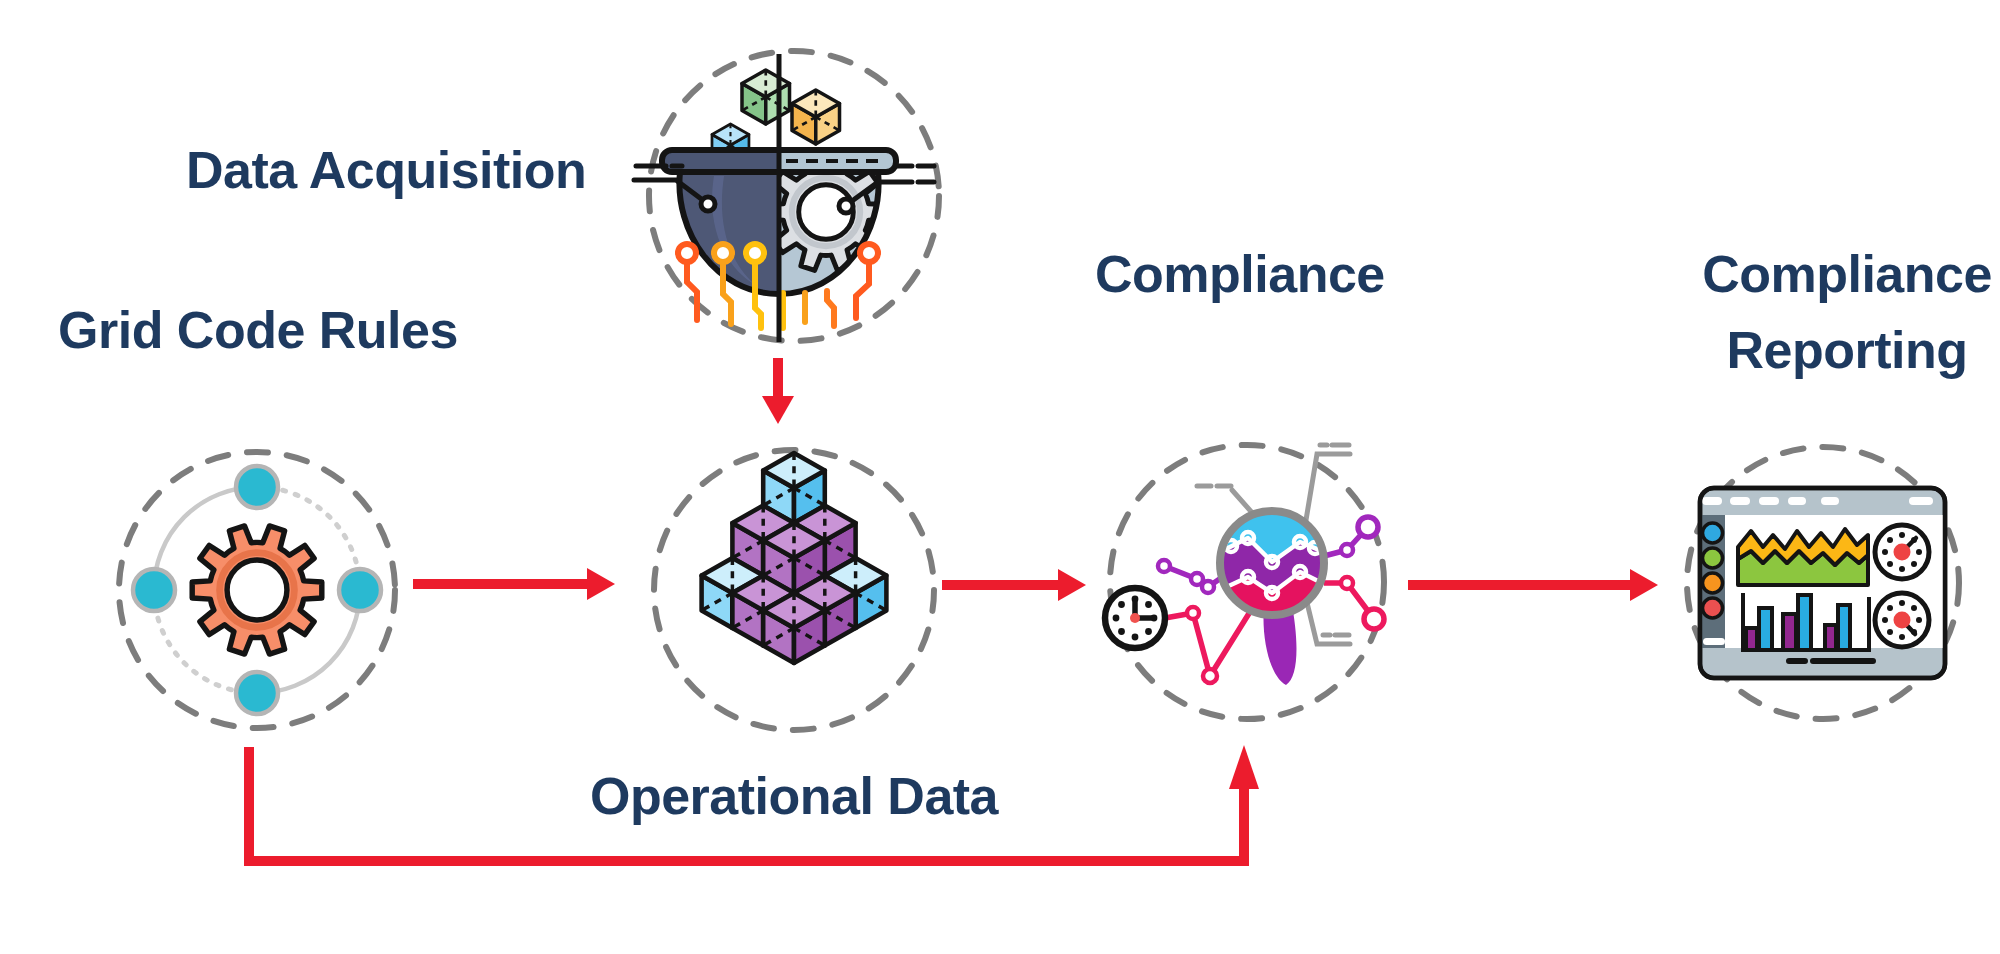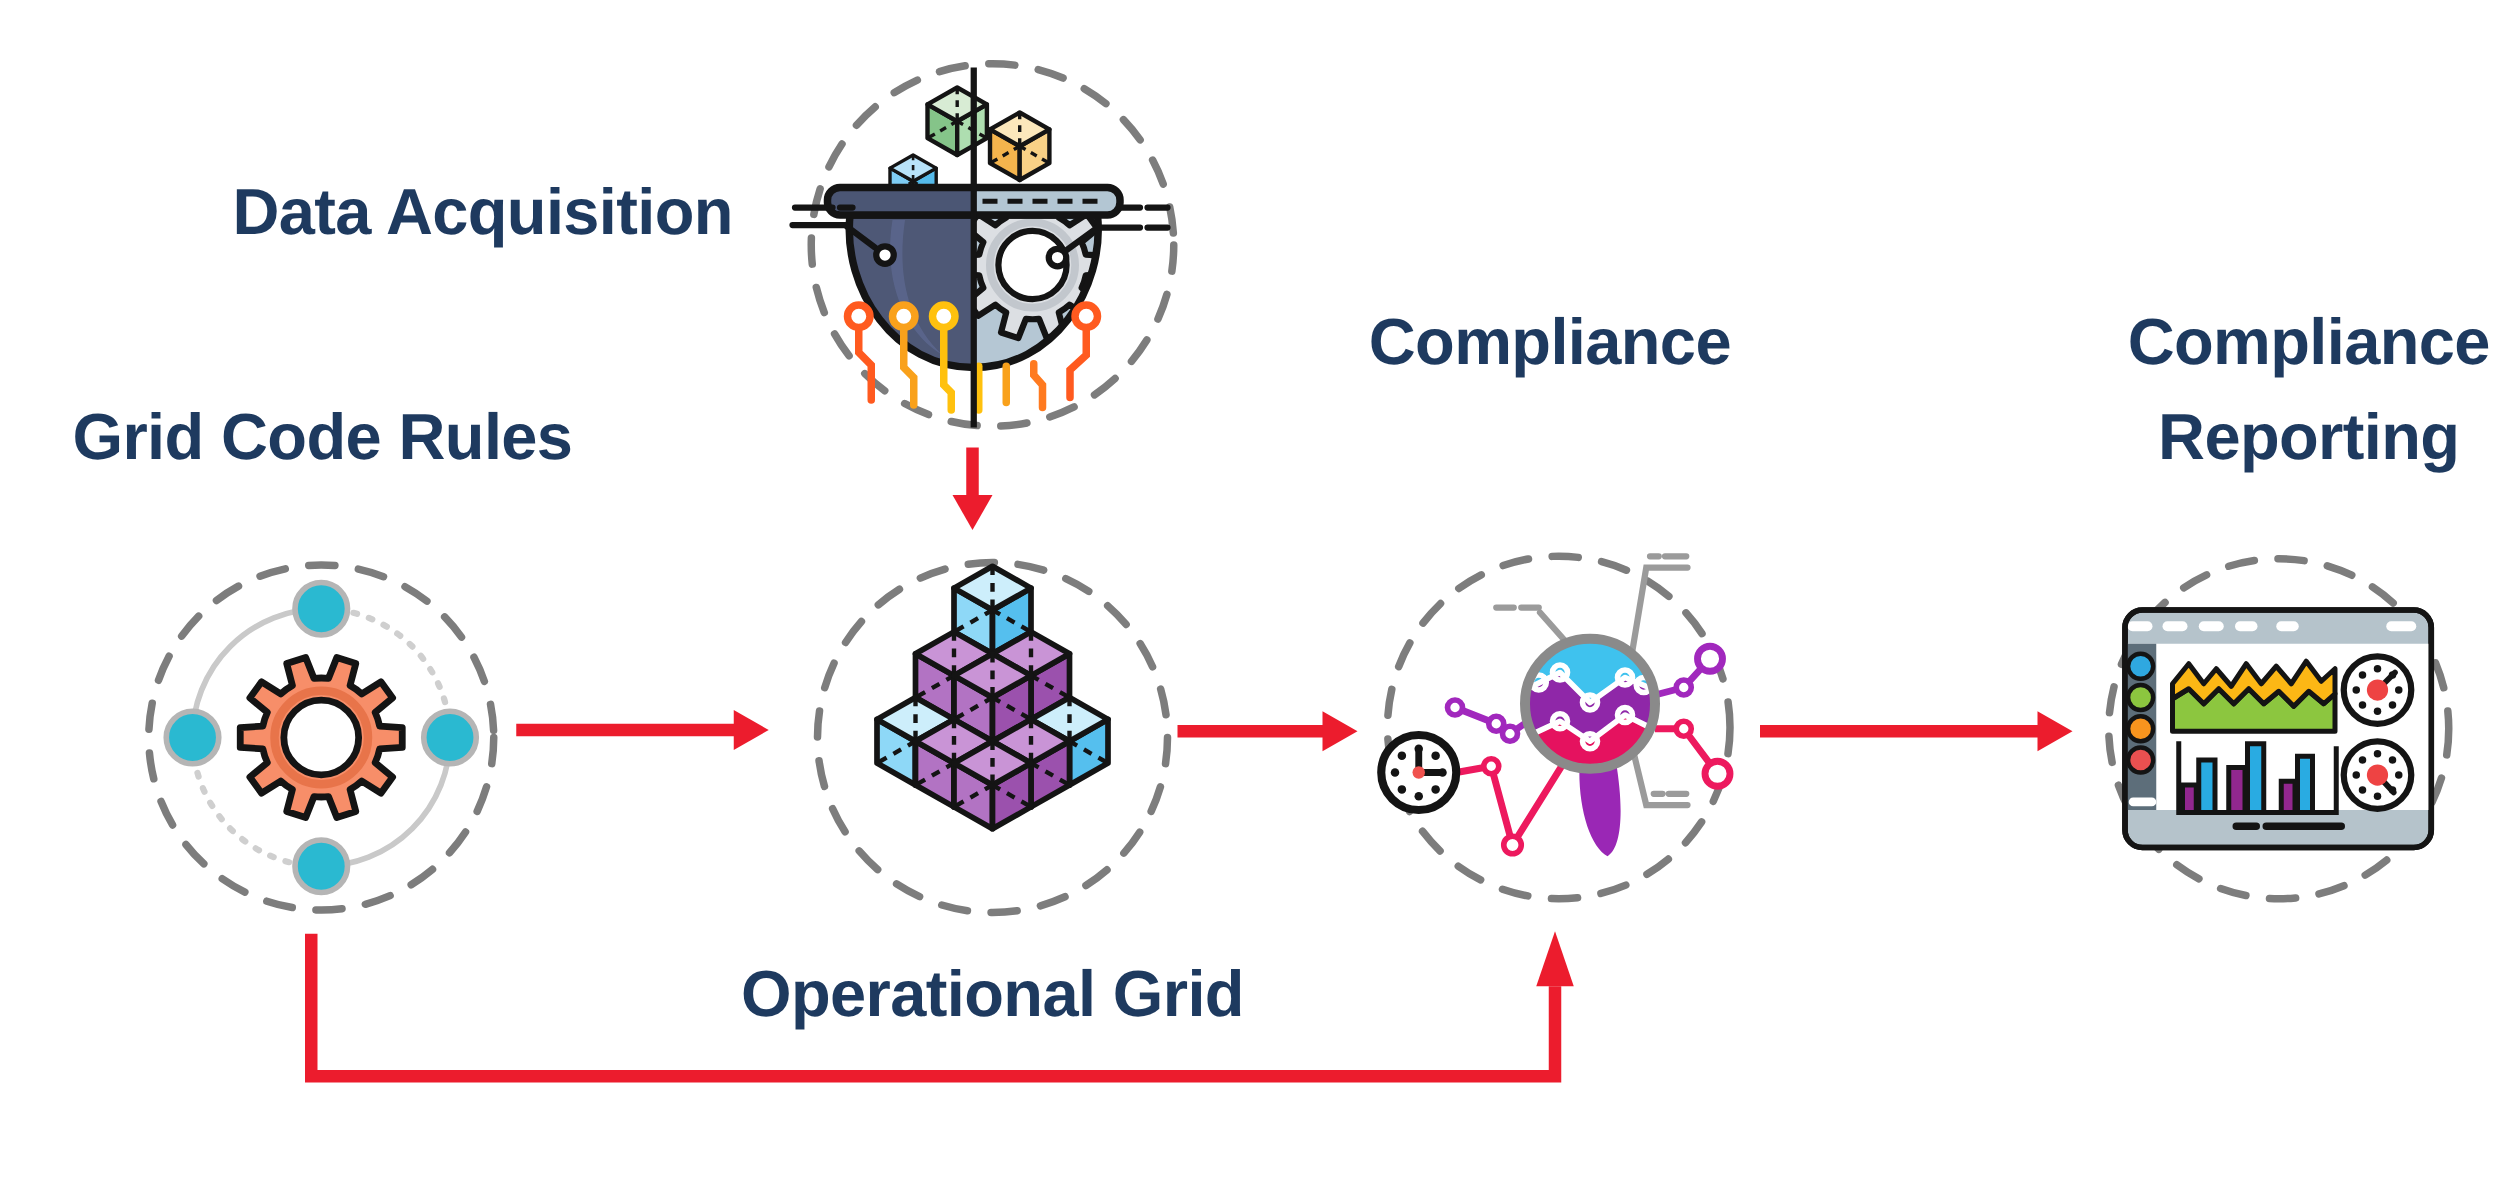--- a/index.html
+++ b/index.html
@@ -297,22 +297,22 @@
         <polygon points="1658,585 1630,569 1630,601" stroke="none"></polygon>
       </g>
       <g>
         <path d="M249,747 V861 H1244 V789" fill="none" stroke-width="10"></path>
         <polygon points="1244,745 1229,789 1259,789" stroke="none"></polygon>
       </g>
     </g>
   </svg>
 
   <div class="node-label" style="left:186px;top:140px">Data Acquisition</div>
-  <div class="node-label" style="left:58px;top:320px">Grid Code Rules</div>
-  <div class="node-label center" style="left:574px;top:766px;width:440px">Operational Grid</div>
+  <div class="node-label" style="left:58px;top:300px">Grid Code Rules</div>
+  <div class="node-label center" style="left:574px;top:766px;width:440px">Operational Data</div>
   <div class="node-label two-line" style="left:1095px;top:236px">
     <div>Compliance</div>
   </div>
   <div class="node-label two-line center" style="left:1692px;top:236px;width:310px">
     <div>Compliance</div>
     <div>Reporting</div>
   </div>
 
 </div>
 

